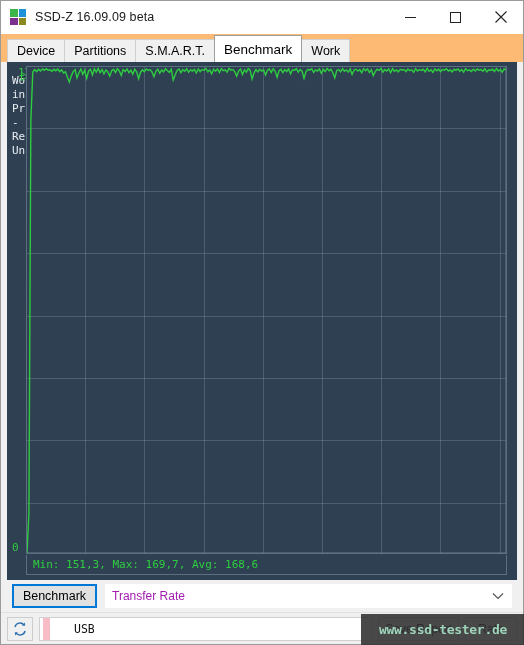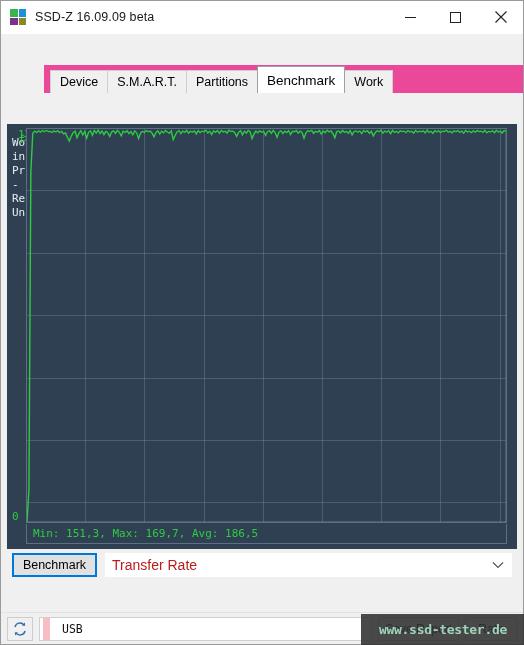--- a/index.html
+++ b/index.html
@@ -15,21 +15,20 @@
   }
   .window {
     position: relative;
     width: 524px;
     height: 645px;
     background: #f0f0f0;
     border: 1px solid #9a9a9a;
     box-sizing: border-box;
     display: flex;
     flex-direction: column;
-    gap: 31px;
   }
 
   
   .titlebar {
     height: 32px;
     background: #ffffff;
     display: flex;
     align-items: center;
     flex: 0 0 auto;
     border-bottom: 1px solid #ffffff;
@@ -60,28 +59,27 @@
     display: flex;
     align-items: center;
     justify-content: center;
     color: #222;
   }
   .win-btn svg { display: block; }
 
   
   .tabstrip {
     height: 28px;
-    background: #ec4899;
+    background: #fdba74;
     display: flex;
     align-items: flex-end;
     padding-left: 6px;
     flex: 0 0 auto;
     box-sizing: border-box;
     position: relative;
-    margin-left: 43px;
   }
   .tab {
     font-size: 12.5px;
     color: #000;
     padding: 4px 9px 5px 9px;
     background: #f0f0f0;
     border: 1px solid #cfcfcf;
     border-bottom: none;
     margin-right: -1px;
     line-height: 15px;
@@ -229,22 +227,22 @@
     margin-left: 8px;
     height: 24px;
     background: #ffffff;
     border: 1px solid #ffffff;
     box-sizing: border-box;
     display: flex;
     align-items: center;
     position: relative;
   }
   .combo-value {
-    font-size: 14px;
-    color: #b91c1c;
+    font-size: 12px;
+    color: #a21caf;
     padding-left: 6px;
     flex: 1 1 auto;
     white-space: nowrap;
   }
   .combo-arrow {
     width: 26px;
     display: flex;
     align-items: center;
     justify-content: center;
     color: #444;
@@ -288,21 +286,21 @@
     width: 7px;
     height: 22px;
     background: #f7bcc6;
     flex: 0 0 auto;
     margin-left: 3px;
   }
   .device-text {
     font-family: "DejaVu Sans Mono", monospace;
     font-size: 11.5px;
     color: #111;
-    padding-left: 12px;
+    padding-left: 24px;
     white-space: nowrap;
   }
   .status-btn {
     height: 24px;
     min-width: 52px;
     margin-left: 6px;
     background: #f0f0f0;
     border: 1px solid #cdcdcd;
     box-sizing: border-box;
     font-size: 12px;
@@ -363,22 +361,22 @@
       <div class="win-btn">
         <svg width="12" height="12" viewBox="0 0 12 12">
             <path d="M0.5 0.5 L11.5 11.5 M11.5 0.5 L0.5 11.5" stroke="#222" stroke-width="1.1"></path>
           </svg>
       </div>
     </div>
   </div>
 
   <div class="tabstrip">
     <div class="tab">Device</div>
+    <div class="tab">Partitions</div>
     <div class="tab">S.M.A.R.T.</div>
-    <div class="tab">Partitions</div>
     <div class="tab active">Benchmark</div>
     <div class="tab">Work</div>
   </div>
 
   <div class="content">
     <div class="benchmark-panel">
 
       <div class="chart-header">
         <div class="axis-max">170</div>
         <div class="chart-title">Work in Progress - Results Unreliable</div>
@@ -390,21 +388,21 @@
               <path d="M0.5 0.5 L7 4.5 L0.5 8.5 Z" fill="none" stroke="#2ecc40" stroke-width="1"></path>
             </svg>
         </div>
         <div class="plot">
           <svg id="plot-svg" viewBox="0 0 480 460" preserveAspectRatio="none">
             <polyline id="series-line" fill="none" stroke="#2ecc40" stroke-width="1.4" points="0.00,460.00 1.93,422.12 3.86,50.60 5.78,4.87 7.71,2.44 9.64,4.33 11.57,2.16 13.49,3.79 15.42,1.89 17.35,3.25 19.28,1.62 21.20,2.98 23.13,2.71 25.06,4.06 26.99,2.16 28.92,3.52 30.84,1.89 32.77,4.33 34.70,2.71 36.63,5.68 38.55,4.60 40.48,9.74 42.41,14.07 44.34,8.39 46.27,4.33 48.19,2.44 50.12,10.28 52.05,5.41 53.98,1.89 55.90,7.04 57.83,2.98 59.76,10.82 61.69,3.79 63.61,2.16 65.54,7.58 67.47,1.62 69.40,4.87 71.33,1.35 73.25,5.41 75.18,2.44 77.11,6.49 79.04,2.71 80.96,4.60 82.89,8.66 84.82,3.52 86.75,2.16 88.67,5.14 90.60,1.62 92.53,3.79 94.46,8.12 96.39,2.44 98.31,4.33 100.24,1.89 102.17,5.41 104.10,2.98 106.02,6.76 107.95,2.16 109.88,4.60 111.81,11.09 113.73,5.14 115.66,2.71 117.59,4.33 119.52,1.89 121.45,3.25 123.37,2.44 125.30,4.87 127.23,9.20 129.16,4.06 131.08,2.16 133.01,5.95 134.94,2.71 136.87,4.60 138.80,1.62 140.72,3.52 142.65,5.14 144.58,2.16 146.51,12.45 148.43,7.58 150.36,3.25 152.29,1.89 154.22,5.41 156.14,2.44 158.07,4.06 160.00,1.62 161.93,4.87 163.86,2.71 165.78,3.79 167.71,2.16 169.64,5.68 171.57,1.89 173.49,4.33 175.42,2.44 177.35,3.25 179.28,1.35 181.20,4.60 183.13,2.71 185.06,6.49 186.99,2.16 188.92,4.06 190.84,1.89 192.77,5.14 194.70,1.62 196.63,3.52 198.55,2.71 200.48,4.87 202.41,1.35 204.34,2.98 206.27,2.44 208.19,4.33 210.12,8.66 212.05,3.79 213.98,1.89 215.90,7.04 217.83,2.71 219.76,4.87 221.69,1.62 223.61,3.25 225.54,11.36 227.47,5.68 229.40,2.44 231.33,4.60 233.25,2.16 235.18,3.79 237.11,2.71 239.04,7.58 240.96,2.98 242.89,1.89 244.82,5.14 246.75,1.62 248.67,4.06 250.60,9.74 252.53,3.52 254.46,2.16 256.39,5.41 258.31,2.44 260.24,4.33 262.17,1.89 264.10,6.49 266.02,2.71 267.95,3.25 269.88,1.62 271.81,4.87 273.73,2.44 275.66,4.06 277.59,10.82 279.52,4.60 281.45,2.16 283.37,2.98 285.30,1.62 287.23,5.14 289.16,2.71 291.08,3.79 293.01,1.89 294.94,5.95 296.87,2.44 298.80,4.33 300.72,1.35 302.65,3.52 304.58,2.16 306.51,5.41 308.43,10.28 310.36,3.25 312.29,2.44 314.22,4.60 316.14,1.62 318.07,4.06 320.00,2.71 321.93,4.87 323.86,1.89 325.78,7.04 327.71,2.98 329.64,2.16 331.57,3.79 333.49,2.44 335.42,5.41 337.35,1.62 339.28,3.52 341.20,1.89 343.13,5.14 345.06,2.71 346.99,8.12 348.92,4.33 350.84,2.16 352.77,3.25 354.70,1.35 356.63,4.87 358.55,2.44 360.48,3.79 362.41,1.89 364.34,5.41 366.27,1.62 368.19,4.06 370.12,2.71 372.05,4.60 373.98,2.16 375.90,2.98 377.83,2.44 379.76,4.33 381.69,1.89 383.61,3.52 385.54,2.71 387.47,4.87 389.40,1.62 391.33,3.79 393.25,2.44 395.18,3.25 397.11,2.16 399.04,4.60 400.96,1.35 402.89,4.06 404.82,2.71 406.75,5.14 408.67,1.89 410.60,3.52 412.53,2.16 414.46,4.33 416.39,2.44 418.31,2.98 420.24,1.62 422.17,3.79 424.10,2.71 426.02,4.60 427.95,2.16 429.88,3.25 431.81,1.89 433.73,4.06 435.66,2.44 437.59,4.87 439.52,1.62 441.45,3.52 443.37,2.71 445.30,4.33 447.23,2.16 449.16,3.79 451.08,1.89 453.01,2.98 454.94,2.44 456.87,4.06 458.80,1.62 460.72,4.60 462.65,2.71 464.58,3.25 466.51,2.16 468.43,4.33 470.36,1.35 472.29,3.79 474.22,2.44 476.14,4.87 478.07,1.89 480.00,2.71"></polyline>
           </svg>
         </div>
         <div class="axis-min">0</div>
         <div class="stats-bar">
-          <span class="stats-text">Min: 151,3, Max: 169,7, Avg: 186,5</span>
+          <span class="stats-text">Min: 151,3, Max: 169,7, Avg: 168,6</span>
         </div>
       </div>
     </div>
 
     <div class="controls">
       <div class="bench-btn">Benchmark</div>
       <div class="combo">
         <span class="combo-value">Transfer Rate</span>
         <span class="combo-arrow">
           <svg width="12" height="8" viewBox="0 0 12 8">

